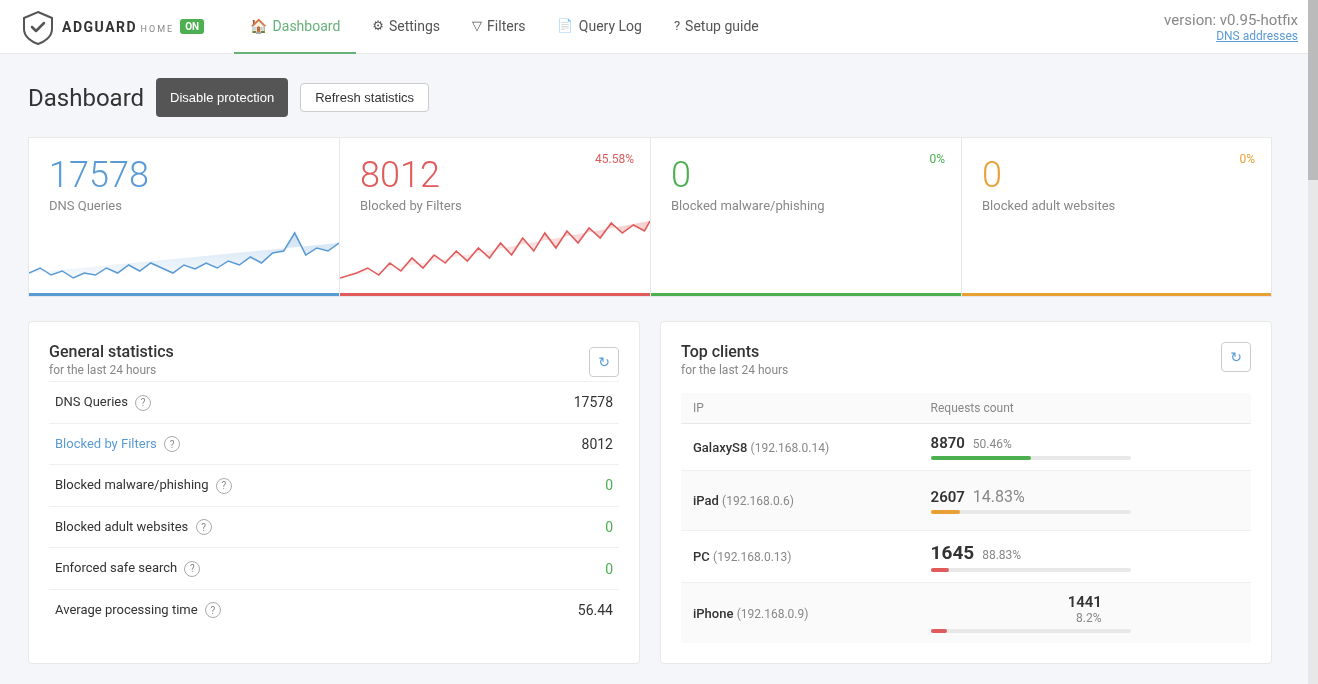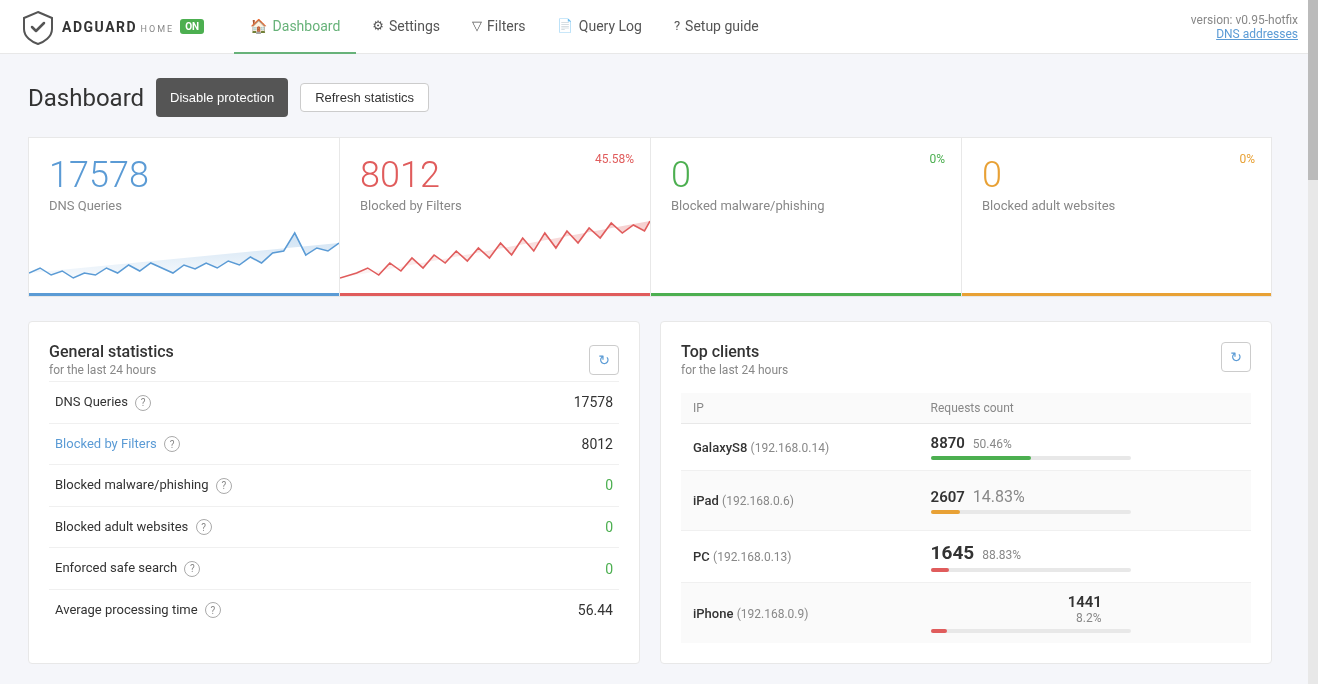--- a/index.html
+++ b/index.html
@@ -39,21 +39,21 @@
       <span style="font-size:13px;">📄</span>
       <span>Query Log</span>
     </a>
     <a style="display:flex;align-items:center;gap:5px;padding:0 16px;height:54px;color:#555;text-decoration:none;font-size:14px;border-bottom:2px solid transparent;cursor:pointer;">
       <span style="font-size:13px;">?</span>
       <span>Setup guide</span>
     </a>
   </div>
 
   <div style="text-align:right;">
-    <div style="font-size:12px;color:#888;">version: v0.95-hotfix</div>
+    <div style="font-size:15px;color:#888;">version: v0.95-hotfix</div>
     <a style="font-size:12px;color:#5b9bd5;text-decoration:underline;cursor:pointer;display:block;">DNS addresses</a>
   </div>
 
   <div style="position:fixed;right:0;top:0;width:10px;height:100%;background:#e8e8e8;z-index:999;">
     <div style="background:#bbb;width:10px;height:180px;position:absolute;top:0;border-radius:0;"></div>
   </div>
 </nav>
 
 <div style="padding:24px 28px;max-width:1300px;">
 
@@ -115,21 +115,21 @@
       <div style="position:absolute;top:14px;right:16px;font-size:12px;color:#e8a135;">0%</div>
       <div style="font-size:36px;font-weight:300;color:#e8a135;margin-bottom:2px;">0</div>
       <div style="font-size:13px;color:#888;">Blocked adult websites</div>
       <div style="position:absolute;bottom:0;left:0;right:0;height:3px;background:#e8a135;"></div>
     </div>
   </div>
 
   <div style="display:grid;grid-template-columns:1fr 1fr;gap:20px;">
 
     <div style="background:#fff;border:1px solid #e8e8e8;border-radius:4px;padding:20px;">
-      <div style="display:flex;justify-content:space-between;align-items:center;margin-bottom:4px;">
+      <div style="display:flex;justify-content:space-between;align-items:flex-end;margin-bottom:4px;">
         <div>
           <div style="font-size:16px;font-weight:500;color:#333;">General statistics</div>
           <div style="font-size:12px;color:#888;margin-top:2px;">for the last 24 hours</div>
         </div>
         <button style="background:none;border:1px solid #ccc;border-radius:4px;width:30px;height:30px;display:flex;align-items:center;justify-content:center;cursor:pointer;color:#5b9bd5;font-size:14px;">↻</button>
       </div>
 
       <table style="width:100%;border-collapse:collapse;">
 
         <tbody>

